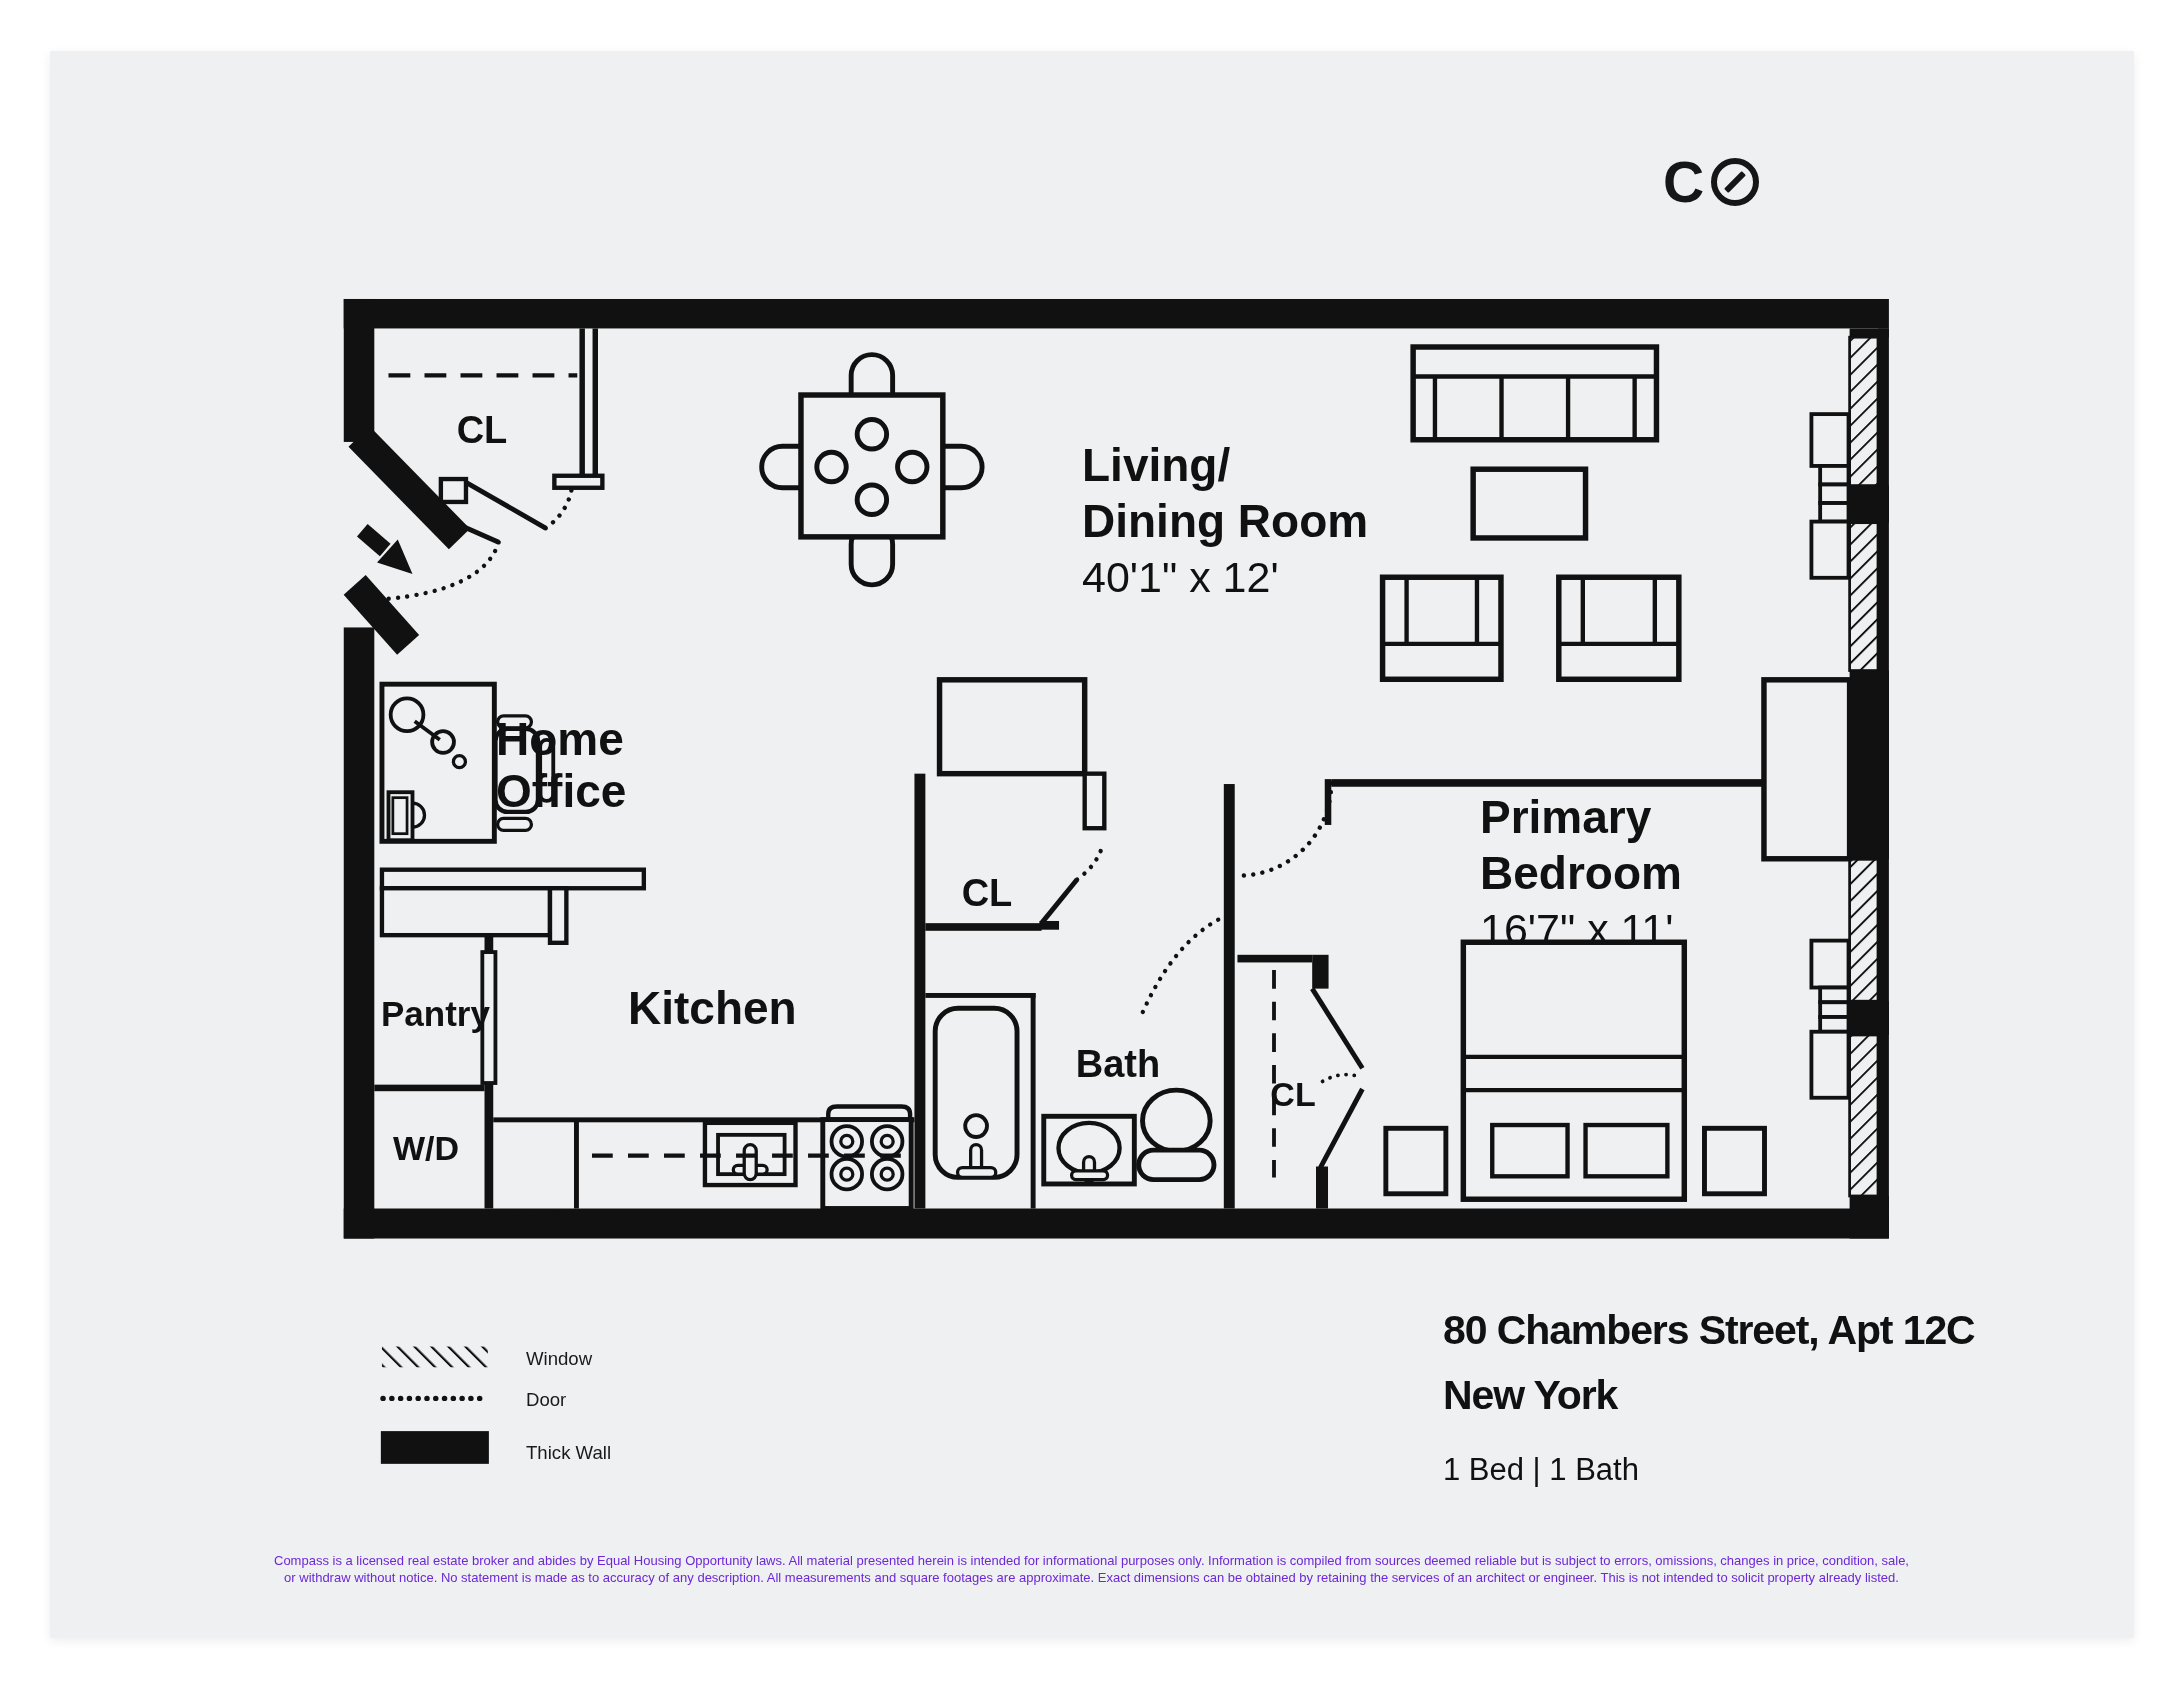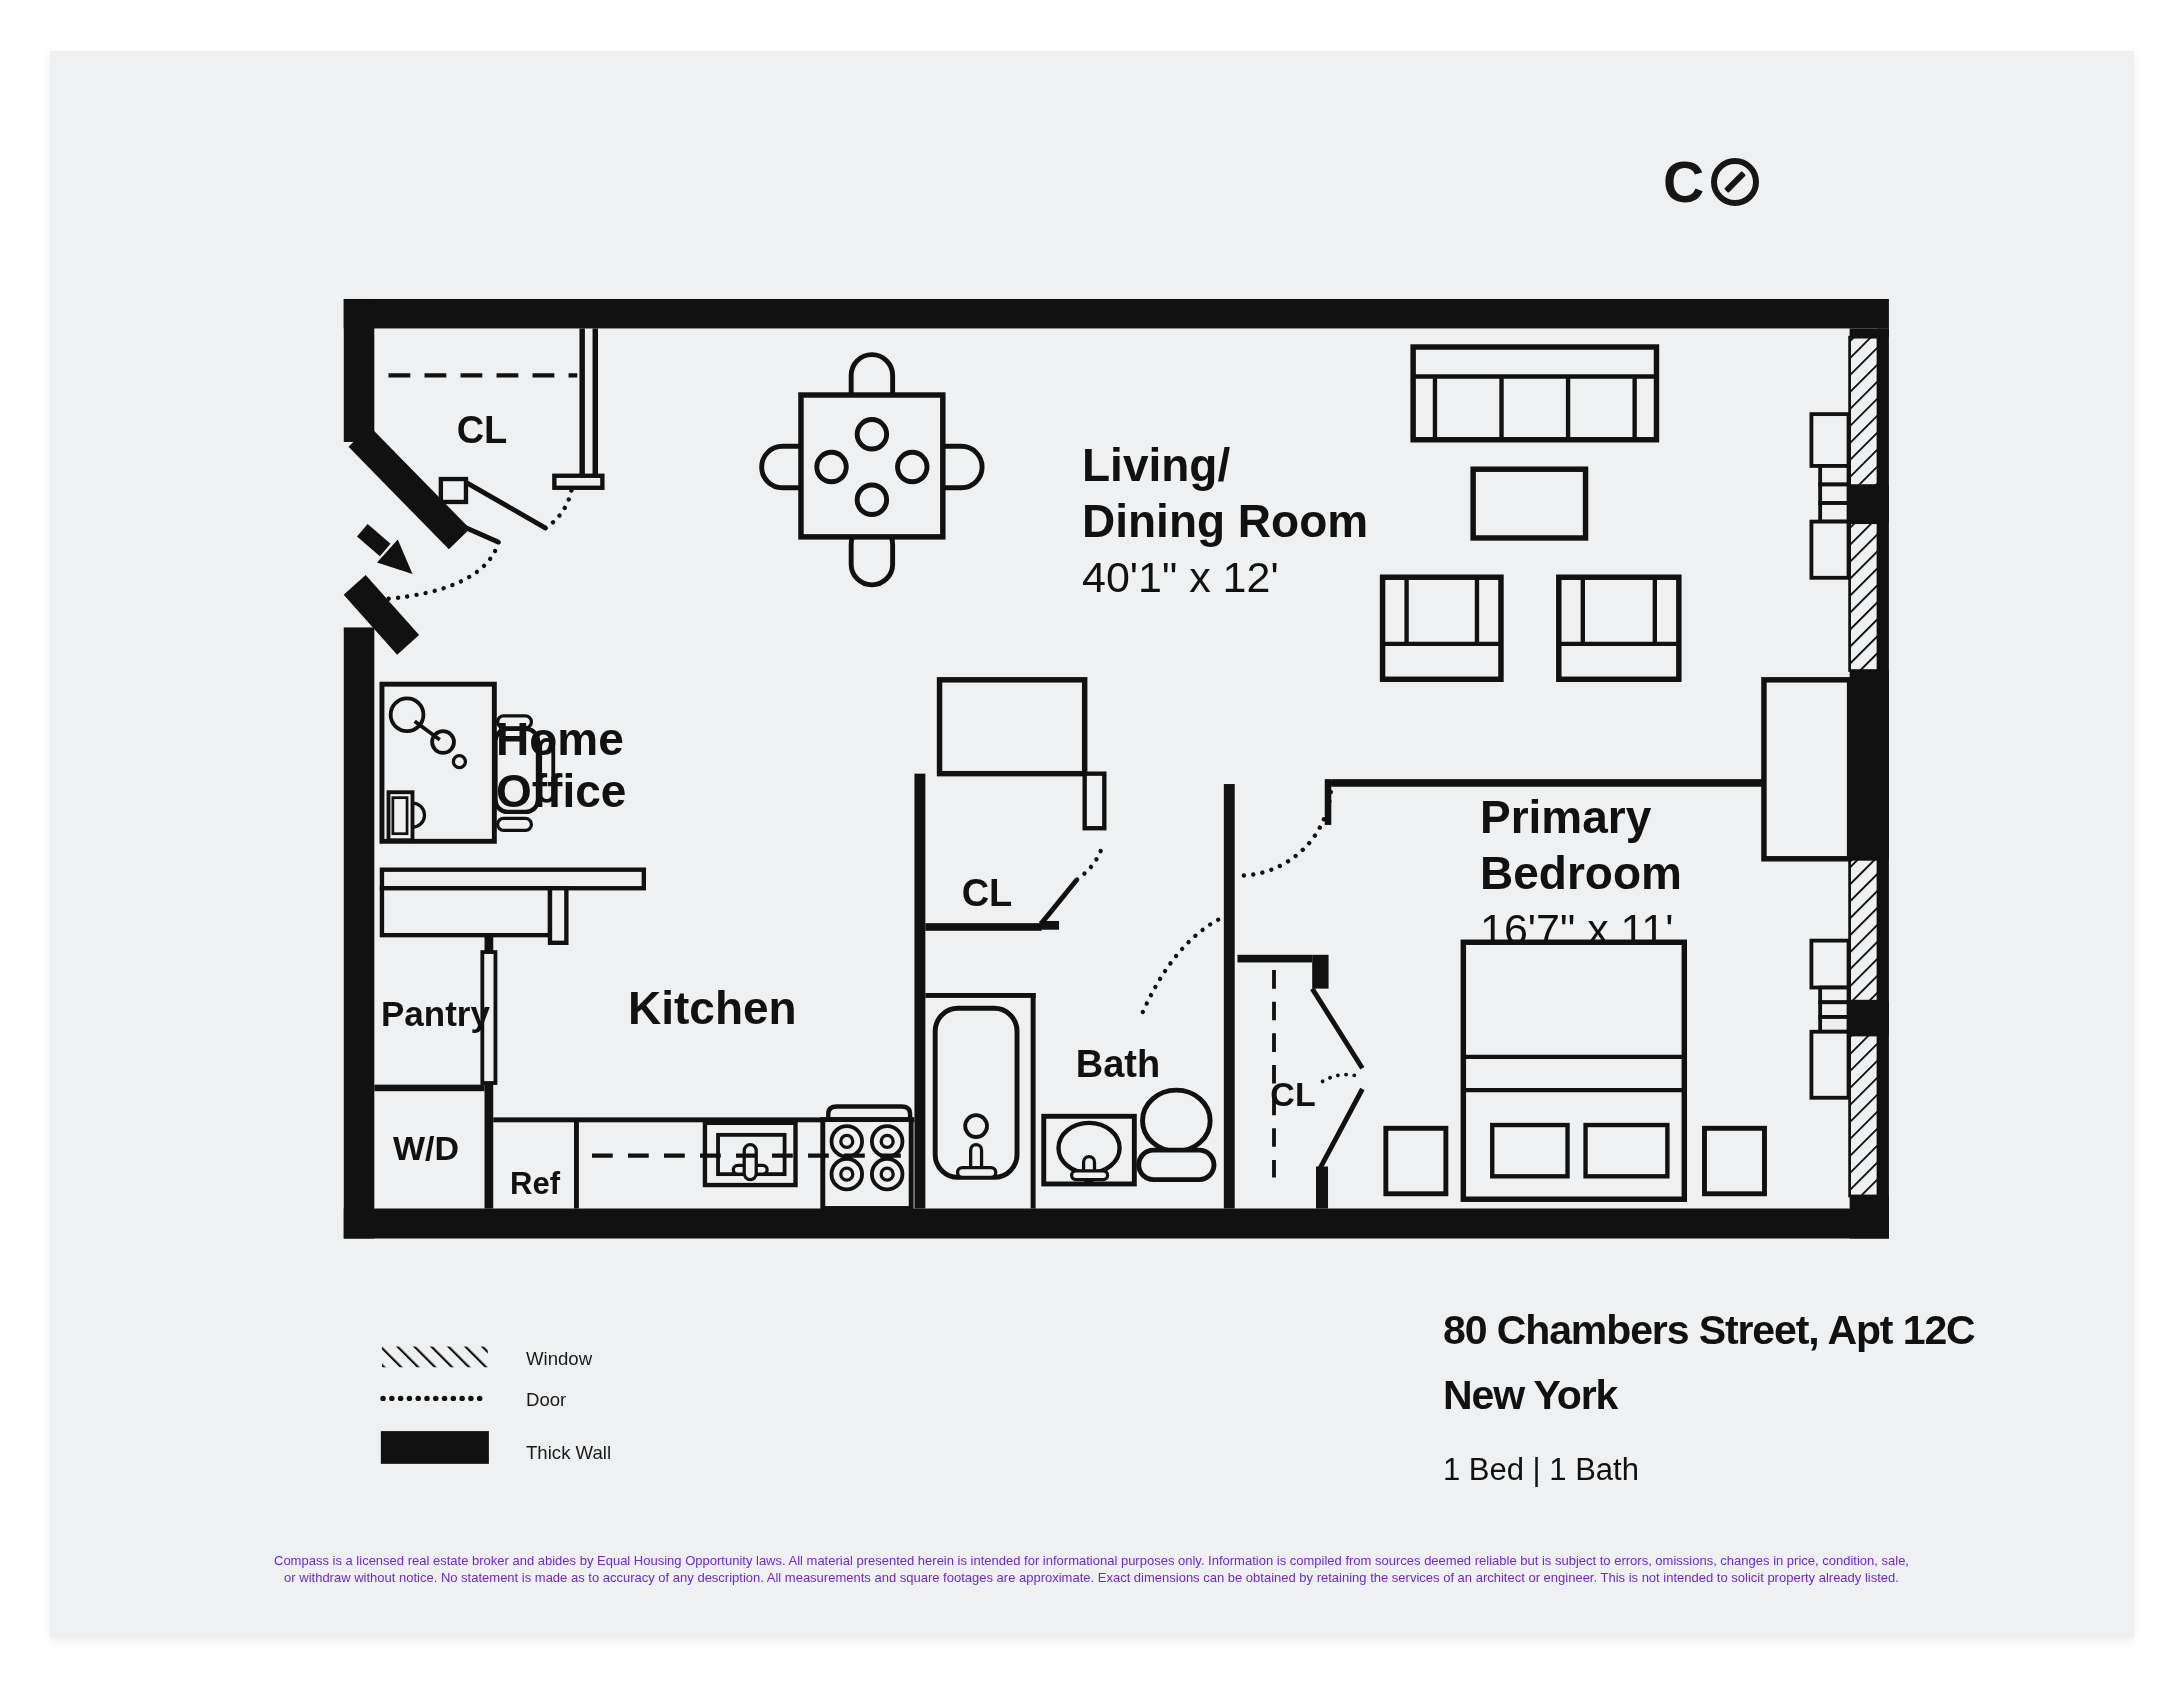--- a/index.html
+++ b/index.html
@@ -269,21 +269,21 @@
 
 <div class="lbl" style="left:496px;top:701px;margin-top:12px;">
   <div class="room-name" style="line-height:52px;">Home</div>
   <div class="room-name" style="line-height:52px;">Office</div>
 </div>
 
 <div class="lbl room-name" style="left:628px;top:980px;">Kitchen</div>
 <div class="lbl room-name" style="left:381px;top:986px;font-size:35px;">Pantry</div>
 <div class="lbl room-name ctr" style="left:1118px;top:1036px;font-size:38px;">Bath</div>
 <div class="lbl room-name ctr" style="left:426px;top:1120px;font-size:34px;">W/D</div>
-<div class="lbl room-name ctr" style="left:535px;top:1156px;font-size:31px;">Ref</div>
+<div class="lbl room-name ctr" style="left:535px;top:1196px;font-size:31px;">Ref</div>
 <div class="lbl room-name ctr" style="left:482px;top:402px;font-size:38px;">CL</div>
 <div class="lbl room-name ctr" style="left:987px;top:865px;font-size:38px;">CL</div>
 <div class="lbl room-name ctr" style="left:1293px;top:1066px;font-size:34px;">CL</div>
 
 <div class="lbl legend-lbl" style="left:526px;top:1348px;text-align:right;">Window</div>
 <div class="lbl legend-lbl" style="left:526px;top:1389px;">Door</div>
 <div class="lbl legend-lbl" style="left:526px;top:1442px;">Thick Wall</div>
 
 <div class="lbl addr1" style="left:1443px;top:1307px;">80 Chambers Street, Apt 12C</div>
 <div class="lbl addr1" style="left:1443px;top:1372px;">New York</div>

